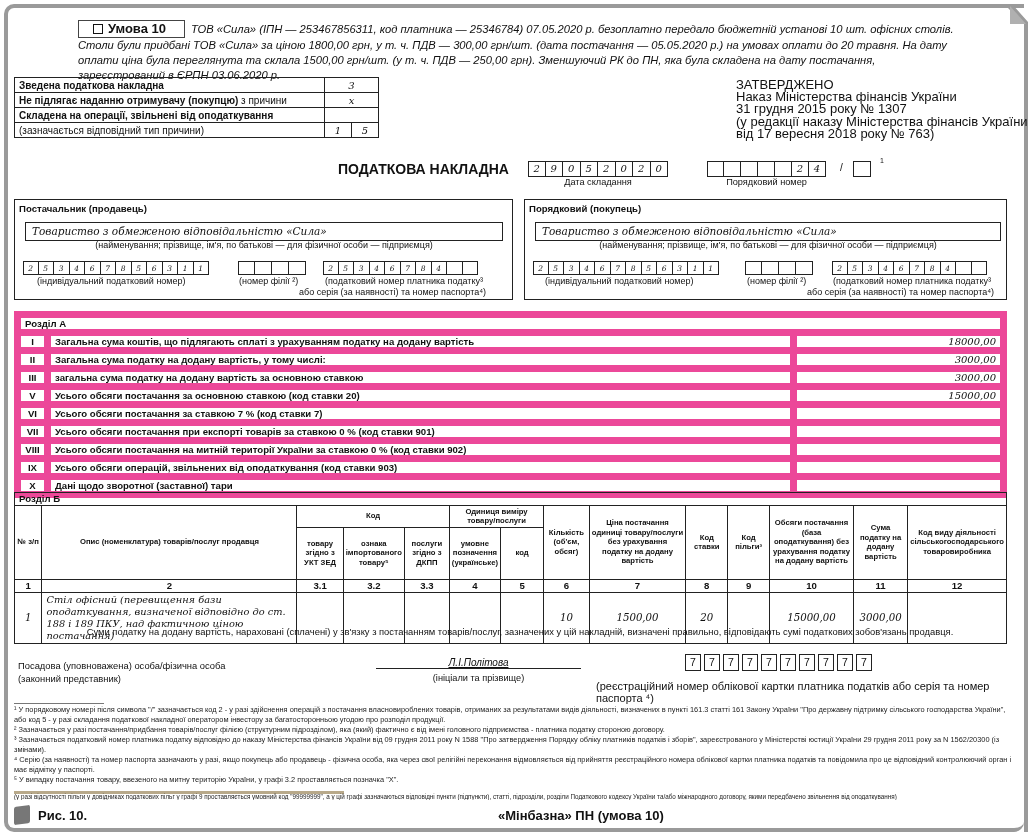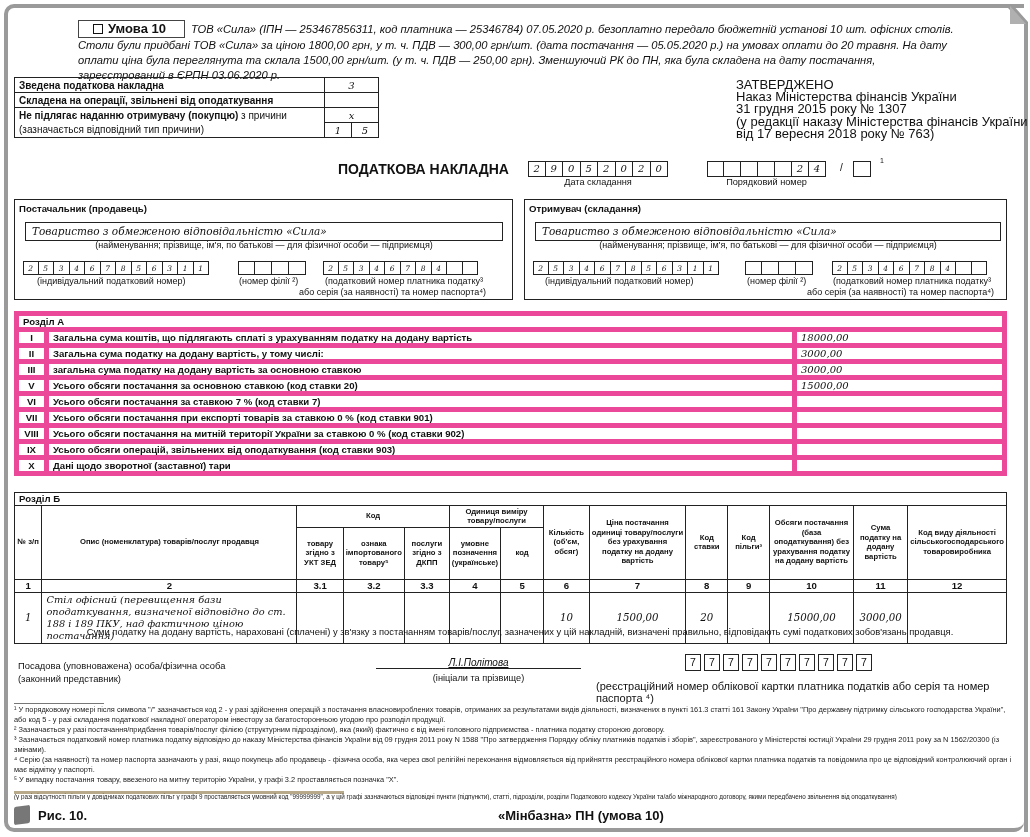--- a/index.html
+++ b/index.html
@@ -24,23 +24,23 @@
 .lbl{font-size:9.2px;text-align:center}
 
 .party{border:1px solid #222;top:199px;height:101px}
 .party .ttl{font-weight:bold;font-size:9.6px;position:absolute;left:4px;top:3px}
 .party .namebox{position:absolute;left:10px;top:22px;height:19px;border:1px solid #222;font-family:"DejaVu Serif",serif;font-style:italic;font-size:10.5px;padding:2px 6px}
 .party .namecap{position:absolute;top:40px;font-size:9px;text-align:center}
 .small-cells span{width:15.5px;height:14px;font-size:7.5px;line-height:13px}
 .capt{position:absolute;font-size:9px;white-space:nowrap}
 
 .secA{left:14px;top:311px;width:993px;border-collapse:collapse;font-size:9.6px}
-.secA td{border:5px solid #ec4899;height:15px;padding:0 4px;font-weight:bold}
+.secA td{border:7px solid #ec4899;height:15px;padding:0 4px;font-weight:bold}
 .secA td.rn{width:30px;text-align:center}
-.secA td.val{width:210px;text-align:left;font-weight:normal;font-family:"DejaVu Serif",serif;font-style:italic;font-size:10px}
+.secA td.val{width:210px;text-align:right;font-weight:normal;font-family:"DejaVu Serif",serif;font-style:italic;font-size:10px}
 
 .secB{left:14px;top:492px;width:993px;border-collapse:collapse;font-size:7.7px;font-weight:bold;text-align:center}
 .secB td{border:1px solid #222;padding:1px 2px;line-height:9.5px}
 .secB .num td{font-size:9.6px;height:13px}
 .secB .row td{height:43px;font-weight:normal;font-family:"DejaVu Serif",serif;font-style:italic;font-size:10.2px}
 .secB .row td.desc{text-align:left;font-size:9.8px;line-height:12px;padding-left:4px}
 .confirm{left:40px;top:626px;width:960px;text-align:center;font-size:9.4px}
 .signer{left:18px;top:659px;font-size:9.4px;line-height:13px}
 .sigline{left:376px;top:657px;width:205px;border-bottom:1px solid #222;text-align:center;font-family:Liberation Sans, sans-serif;font-style:italic;font-size:10px;text-decoration:underline}
 .sigcap{left:376px;top:673px;width:205px;text-align:center;font-size:9.2px}
@@ -69,26 +69,26 @@
   <span class="cond-box"><span class="cb"></span><span>Умова 10</span></span><span>ТОВ «Сила» (ІПН — 253467856311, код платника — 25346784) 07.05.2020 р. безоплатно передало бюджетній установі 10 шт. офісних столів. Столи були придбані ТОВ «Сила» за ціною 1800,00 грн, у т. ч. ПДВ — 300,00 грн/шт. (дата постачання — 05.05.2020 р.) на умовах оплати до 20 травня. На дату оплати ціна була переглянута та склала 1500,00 грн/шт. (у т. ч. ПДВ — 250,00 грн). Зменшуючий РК до ПН, яка була складена на дату постачання, зареєстрований в ЄРПН 03.06.2020 р.</span>
 </div>
 
 <table class="abs toptbl">
   <tbody>
       <tr>
     <td style="width:310px;font-weight:bold">Зведена податкова накладна</td>
     <td class="v" colspan="2">3</td>
   </tr>
   <tr>
+    <td style="border-bottom:none"><b>Не підлягає наданню отримувачу (покупцю)</b><span> з причини</span></td>
+    <td class="v" colspan="2">x</td>
+  </tr>
+  <tr>
     <td style="font-weight:bold">Складена на операції, звільнені від оподаткування</td>
     <td class="v" colspan="2"></td>
-  </tr>
-  <tr>
-    <td style="border-bottom:none"><b>Не підлягає наданню отримувачу (покупцю)</b><span> з причини</span></td>
-    <td class="v" colspan="2">x</td>
   </tr>
   <tr>
     <td style="border-top:none">(зазначається відповідний тип причини)</td>
     <td class="v" style="width:27px">1</td>
     <td class="v" style="width:27px">5</td>
   </tr>
 </tbody>
   </table>
 
 <div class="abs approved">
@@ -169,21 +169,21 @@
       <span>8</span>
       <span>4</span>
       <span></span>
       <span></span>
   </div>
   <div class="capt" style="left:310px;top:76px">(податковий номер платника податку³</div>
   <div class="capt" style="left:284px;top:87px">або серія (за наявності) та номер паспорта⁴)</div>
 </div>
 
 <div class="abs party" style="left:524px;width:483px">
-  <div class="ttl">Отримувач (складання)</div>
+  <div class="ttl">Порядковий (покупець)</div>
   <div class="namebox" style="width:466px">Товариство з обмеженою відповідальністю «Сила»</div>
   <div class="namecap" style="left:10px;width:466px">(найменування; прізвище, ім'я, по батькові — для фізичної особи — підприємця)</div>
   <div class="abs cells small-cells" style="left:8px;top:61px">
     <span>2</span>
       <span>5</span>
       <span>3</span>
       <span>4</span>
       <span>6</span>
       <span>7</span>
       <span>8</span>

